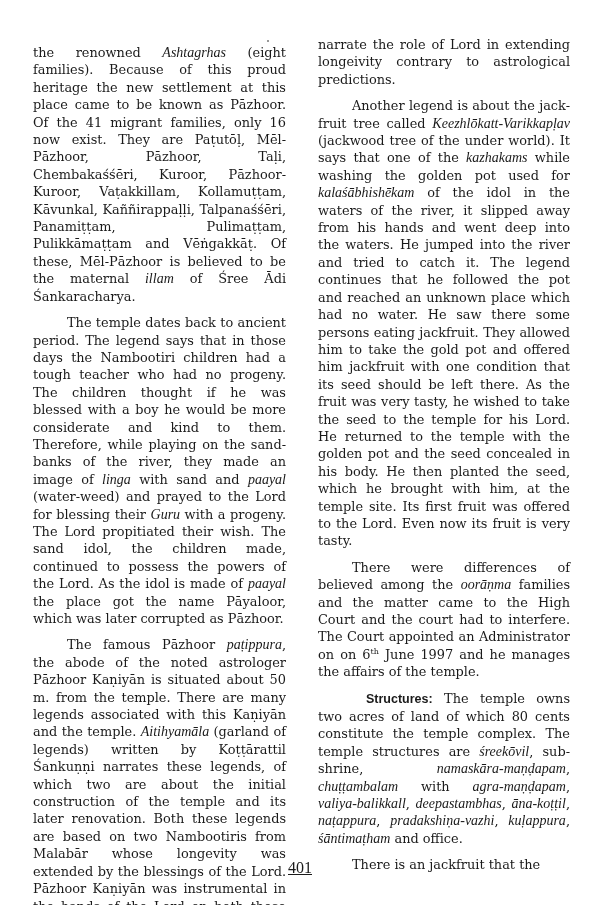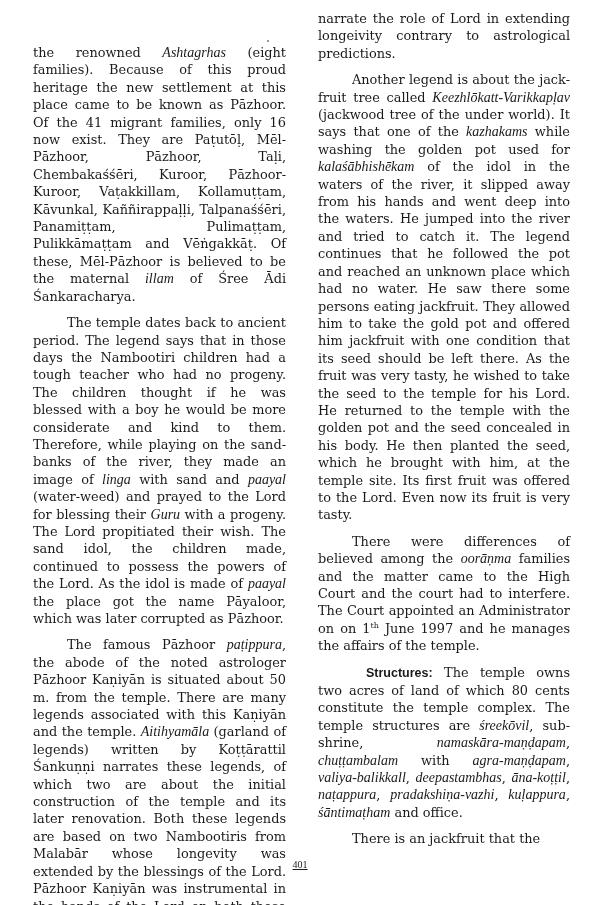--- a/index.html
+++ b/index.html
@@ -1,40 +1,40 @@
 <!DOCTYPE html>
 <html><head>
 <meta charset="utf-8">
 <style>
   html, body { margin: 0; padding: 0; background: #ffffff; }
   body { width: 600px; height: 905px; position: relative; overflow: hidden;
          font-family: "DejaVu Serif", "Liberation Serif", serif; color: #1a1a1a; }
   .col { position: absolute; top: 44px; width: 253px; font-size: 12.9px; line-height: 17.4px;
          text-align: justify; }
   #col-left { left: 33px; }
-  #col-right { left: 318px; top: 10px; width: 252px; }
+  #col-right { left: 318px; top: 36px; width: 252px; }
   p { margin: 0 0 9px 0; }
   p.indent { text-indent: 34px; }
   p.noind { text-indent: 0; }
   i { font-style: italic; font-family: "Liberation Serif", "DejaVu Serif", serif; font-size: 14px; }
   .head { font-family: "Liberation Sans", "DejaVu Sans", sans-serif; font-weight: bold; font-size: 12.5px; margin-left: 48px; }
   #page-number { position: absolute; left: 0; width: 600px; top: 859px; text-align: center;
-                 font-size: 10px; font-family: "Liberation Serif", serif; text-decoration: underline; }
+                 font-size: 16px; font-family: "Liberation Serif", serif; text-decoration: underline; }
   #speck { position: absolute; left: 267px; top: 40px; width: 2px; height: 2px; background: #777; border-radius: 1px; }
   sup { font-size: 8px; line-height: 0; margin-top: 34px; }
 </style>
 </head>
 <body>
 
 <div id="speck"></div>
 <div class="col" id="col-left">
     <p class="noind"><span>the renowned </span><i>Ashtagrhas</i><span> (eight families). Because of this proud heritage the new settlement at this place came to be known as Pāzhoor. Of the 41 migrant families, only 16 now exist. They are Paṭutōḷ, Mēl-Pāzhoor, Pāzhoor, Taḷi, Chembakaśśēri, Kuroor, Pāzhoor-Kuroor, Vaṭakkillam, Kollamuṭṭam, Kāvunkal, Kaññirappaḷḷi, Talpanaśśēri, Panamiṭṭam, Pulimaṭṭam, Pulikkāmaṭṭam and Vēṅgakkāṭ. Of these, Mēl-Pāzhoor is believed to be the maternal </span><i>illam</i><span> of Śree Ādi Śankaracharya.</span></p>
     <p class="indent"><span>The temple dates back to ancient period. The legend says that in those days the Nambootiri children had a tough teacher who had no progeny. The children thought if he was blessed with a boy he would be more considerate and kind to them. Therefore, while playing on the sand-banks of the river, they made an image of </span><i>linga</i><span> with sand and </span><i>paayal</i><span> (water-weed) and prayed to the Lord for blessing their </span><i>Guru</i><span> with a progeny. The Lord propitiated their wish. The sand idol, the children made, continued to possess the powers of the Lord. As the idol is made of </span><i>paayal</i><span> the place got the name Pāyaloor, which was later corrupted as Pāzhoor.</span></p>
     <p class="indent"><span>The famous Pāzhoor </span><i>paṭippura</i><span>, the abode of the noted astrologer Pāzhoor Kaṇiyān is situated about 50 m. from the temple. There are many legends associated with this Kaṇiyān and the temple. </span><i>Aitihyamāla</i><span> (garland of legends) written by Koṭṭārattil Śankuṇṇi narrates these legends, of which two are about the initial construction of the temple and its later renovation. Both these legends are based on two Nambootiris from Malabār whose longevity was extended by the blessings of the Lord. Pāzhoor Kaṇiyān was instrumental in the hands of the Lord on both these occasions to</span></p>
   </div>
 <div class="col" id="col-right">
     <p class="noind"><span>narrate the role of Lord in extending longeivity contrary to astrological predictions.</span></p>
     <p class="indent"><span>Another legend is about the jack-fruit tree called </span><i>Keezhlōkatt-Varikkapḷav</i><span> (jackwood tree of the under world). It says that one of the </span><i>kazhakams</i><span> while washing the golden pot used for </span><i>kalaśābhishēkam</i><span> of the idol in the waters of the river, it slipped away from his hands and went deep into the waters. He jumped into the river and tried to catch it. The legend continues that he followed the pot and reached an unknown place which had no water. He saw there some persons eating jackfruit. They allowed him to take the gold pot and offered him jackfruit with one condition that its seed should be left there. As the fruit was very tasty, he wished to take the seed to the temple for his Lord. He returned to the temple with the golden pot and the seed concealed in his body. He then planted the seed, which he brought with him, at the temple site. Its first fruit was offered to the Lord. Even now its fruit is very tasty.</span></p>
-    <p class="indent"><span>There were differences of believed among the </span><i>oorāṇma</i><span> families and the matter came to the High Court and the court had to interfere. The Court appointed an Administrator on on 1</span><sup>th</sup><span> June 1997 and he manages the affairs of the temple.</span></p>
+    <p class="indent"><span>There were differences of believed among the </span><i>oorāṇma</i><span> families and the matter came to the High Court and the court had to interfere. The Court appointed an Administrator on on 6</span><sup>th</sup><span> June 1997 and he manages the affairs of the temple.</span></p>
     <p class="noind"><span class="head">Structures:</span><span> The temple owns two acres of land of which 80 cents constitute the temple complex. The temple structures are </span><i>śreekōvil</i><span>, sub-shrine, </span><i>namaskāra-maṇḍapam</i><span>, </span><i>chuṭṭambalam</i><span> with </span><i>agra-maṇḍapam</i><span>, </span><i>valiya-balikkall</i><span>, </span><i>deepastambhas</i><span>, </span><i>āna-koṭṭil</i><span>, </span><i>naṭappura</i><span>, </span><i>pradakshiṇa-vazhi</i><span>, </span><i>kuḷappura</i><span>, </span><i>śāntimaṭham</i><span> and office.</span></p>
     <p class="indent"><span>There is an jackfruit that the</span></p>
   </div>
 <div id="page-number">401</div>
 
 </body></html>

